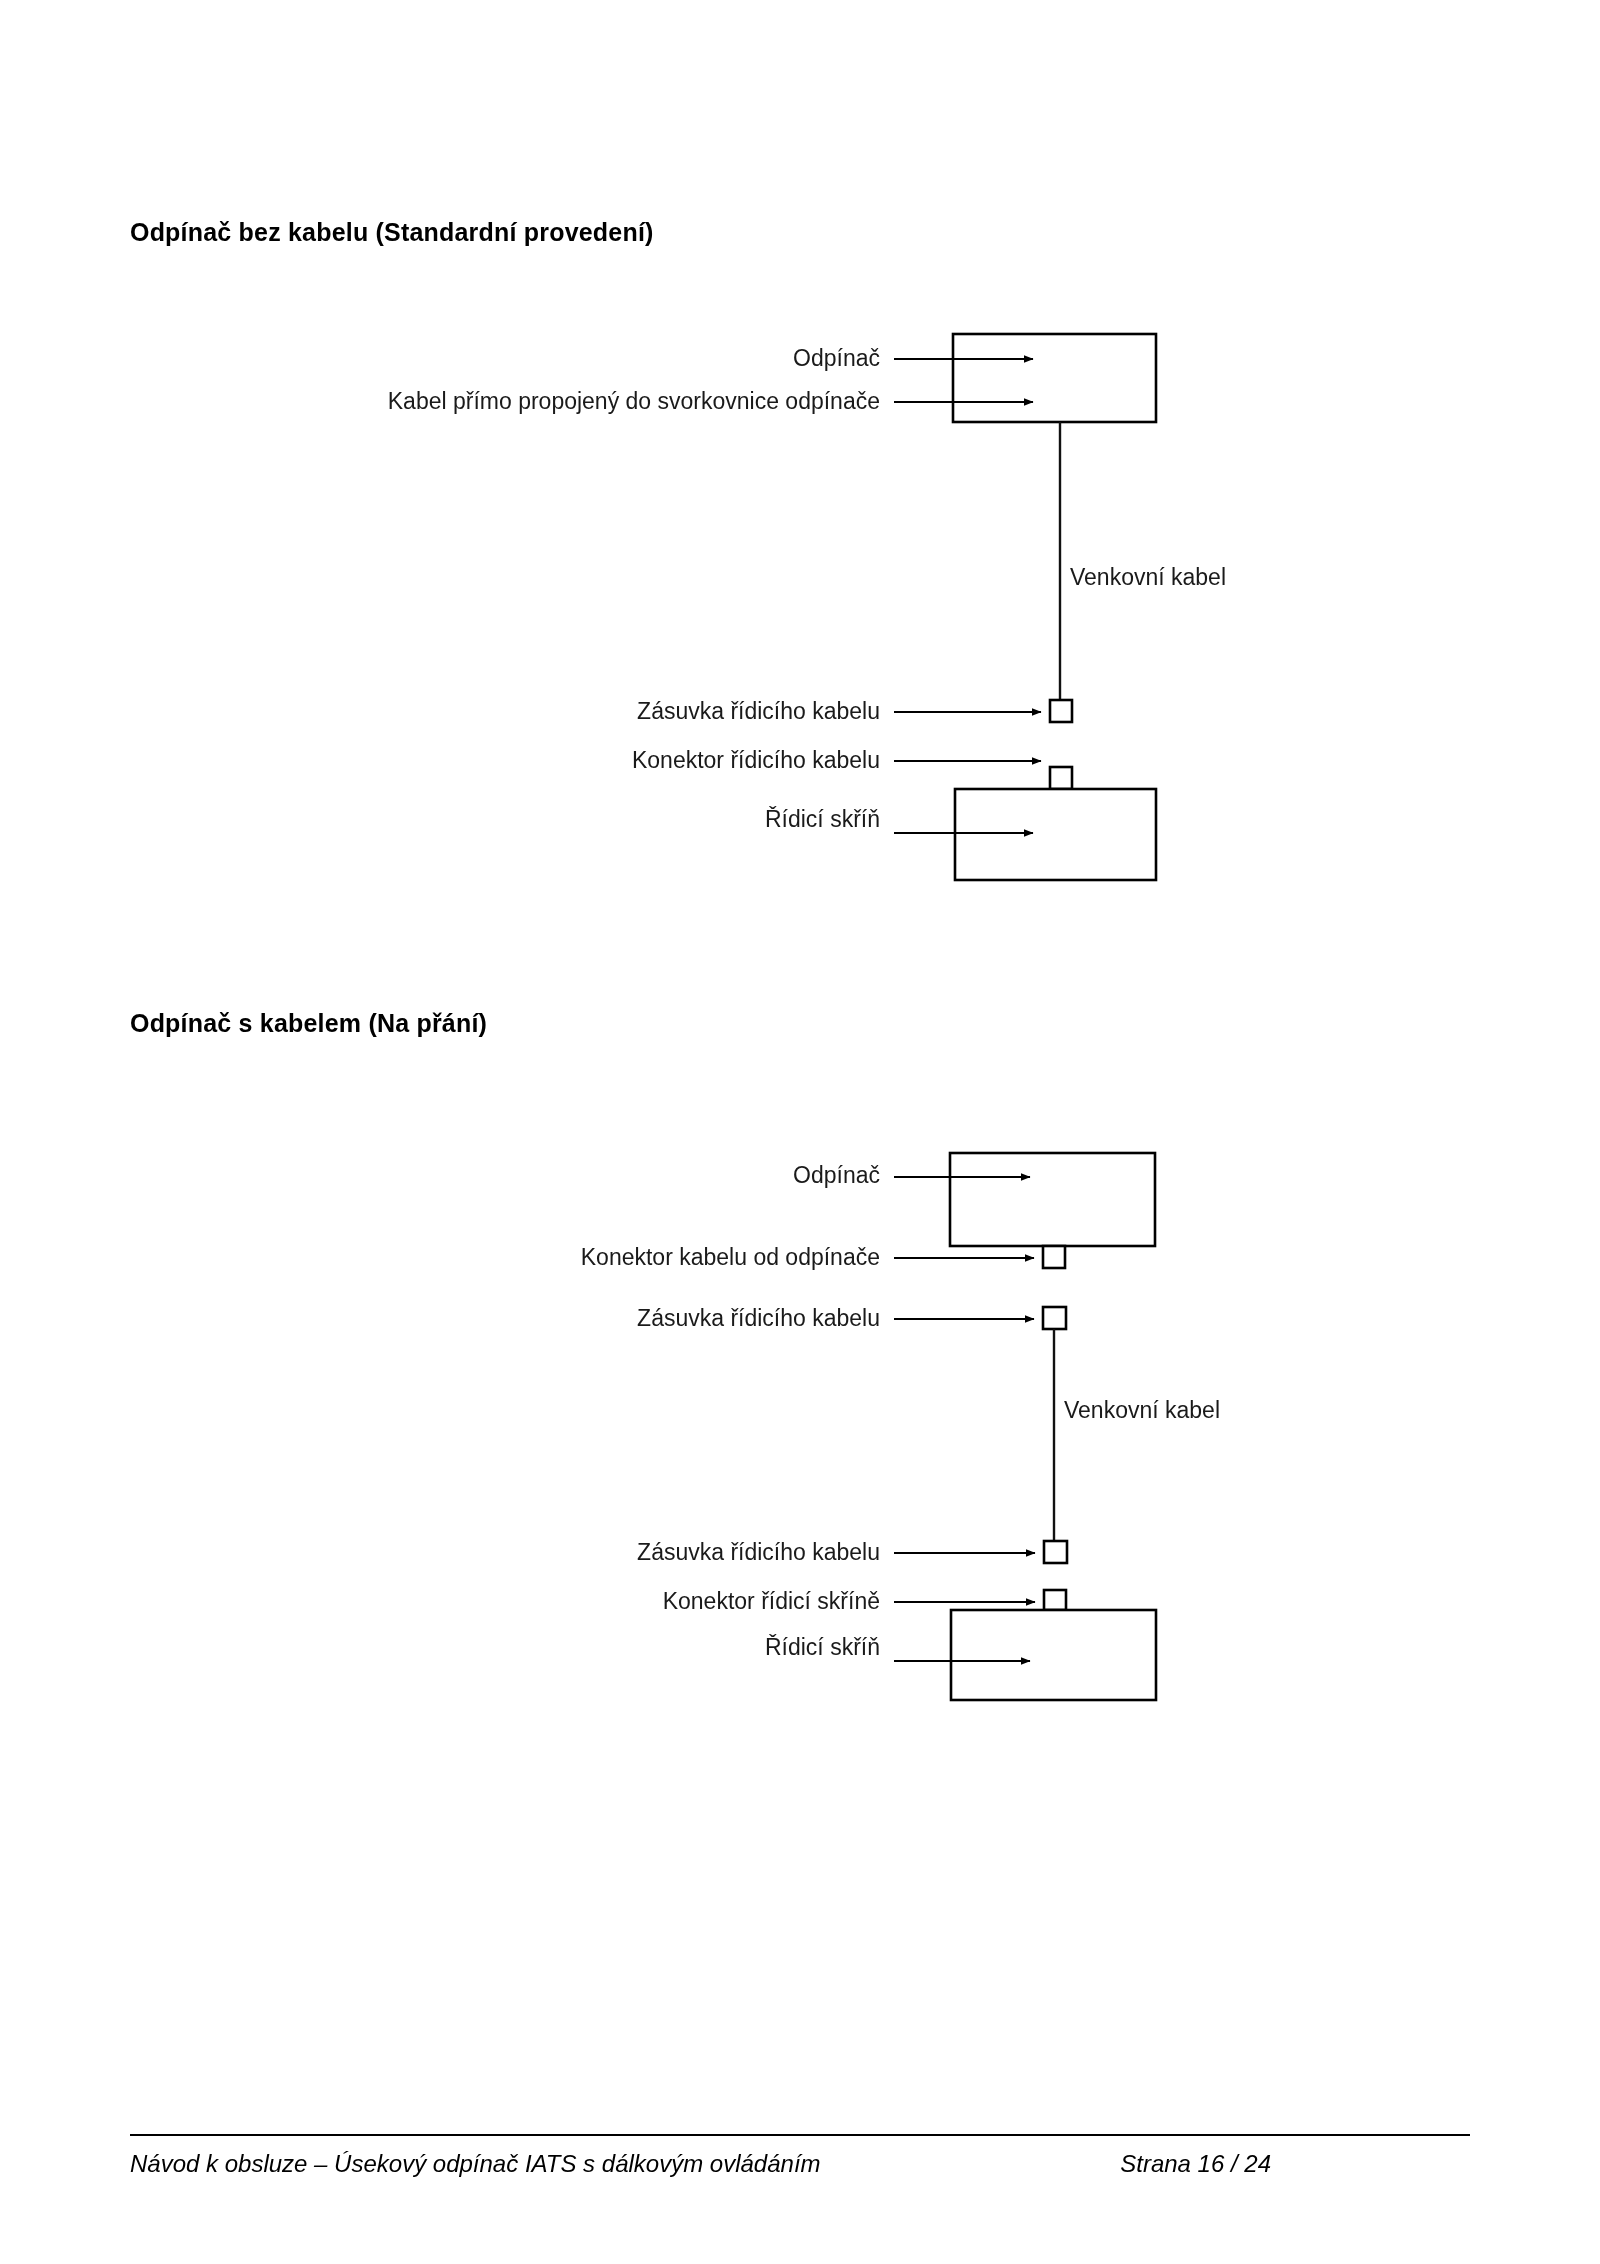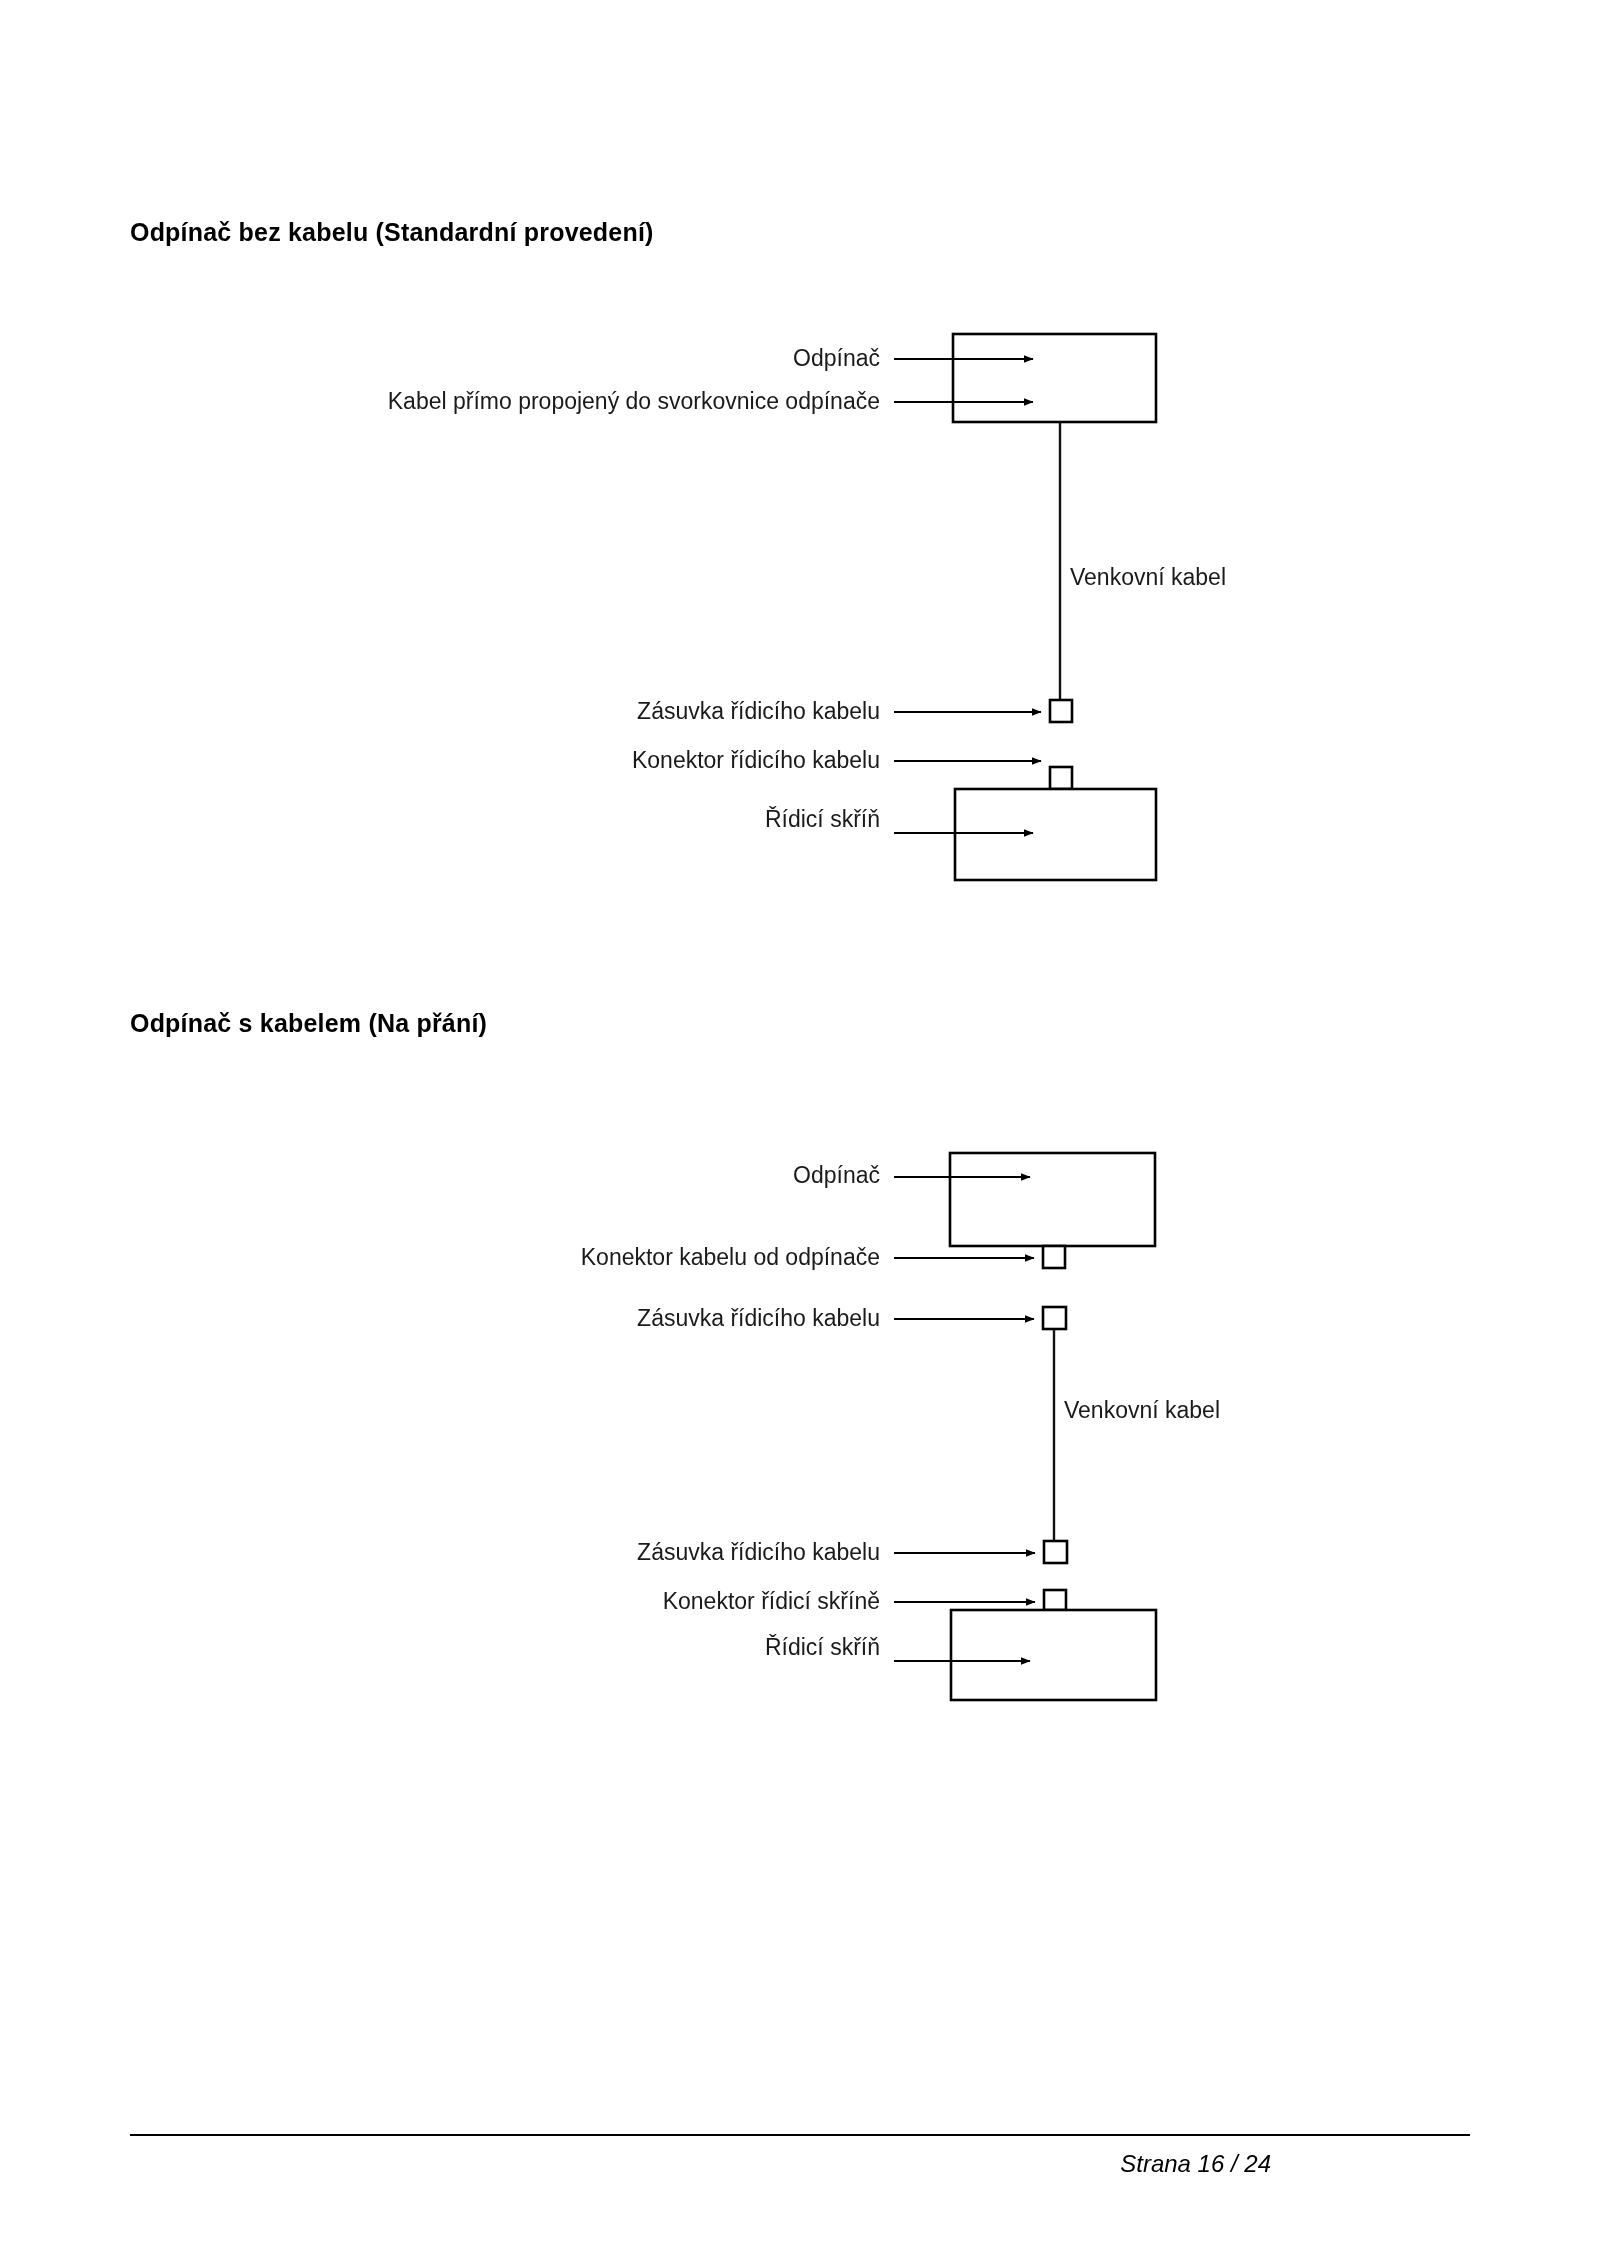--- a/index.html
+++ b/index.html
@@ -157,15 +157,16 @@
 
       <text class="svg-label" x="872" y="489" text-anchor="end">Konektor řídicí skříně</text>
       <line x1="886" y1="482" x2="1027" y2="482" stroke="#000" stroke-width="2.2" marker-end="url(#arrow2)"></line>
 
       <text class="svg-label" x="872" y="535" text-anchor="end">Řídicí skříň</text>
       <line x1="886" y1="541" x2="1022" y2="541" stroke="#000" stroke-width="2.2" marker-end="url(#arrow2)"></line>
     </svg>
   </div>
 
   <div class="footer-rule"></div>
+  <div class="footer-text" id="footer-left">Návod k obsluze – Úsekový odpínač IATS s dálkovým ovládáním</div>
   <div class="footer-text" id="footer-right">Strana 16 / 24</div>
 
 </div>
 
 </body></html>

